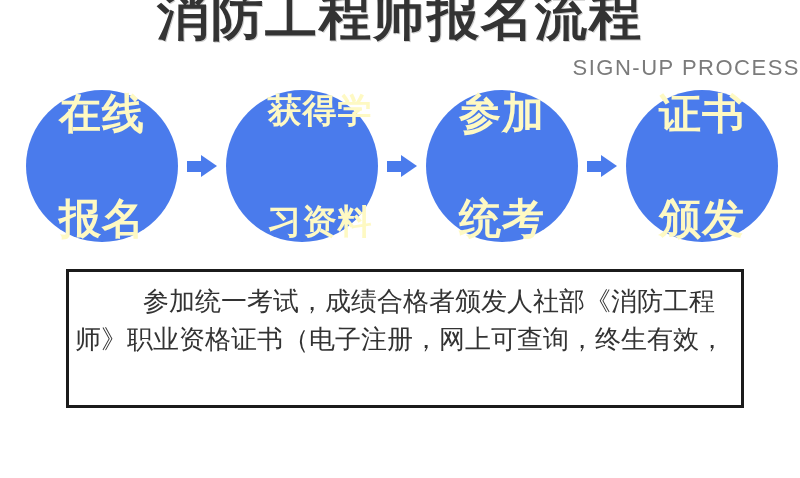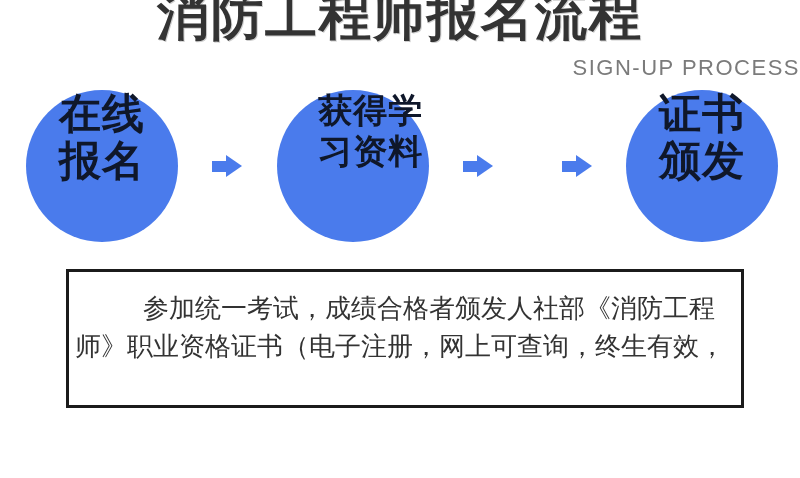--- a/index.html
+++ b/index.html
@@ -37,25 +37,25 @@
     position: absolute;
     left: 26px; top: 102px;
     width: 752px; height: 152px;
     display: flex;
     align-items: center;
   }
   .circle {
     width: 152px; height: 152px;
     border-radius: 50%;
     background: #4a7bec;
-    color: #0f172a;
+    color: #fef9c3;
     display: flex;
     flex-direction: column;
     align-items: center;
-    justify-content: flex-start;
+    justify-content: space-between;
     text-align: center;
     flex: 0 0 152px;
   }
   .circle .ln {
     display: block;
     font-size: 42px;
     line-height: 47px;
     font-weight: 700;
     letter-spacing: 1px;
     white-space: nowrap;
@@ -84,21 +84,21 @@
     border-bottom: 11px solid transparent;
   }
 
   
   .notice-box {
     position: absolute;
     left: 66px; top: 281px;
     width: 678px; height: 139px;
     border: 3px solid #1b1b1b;
     background: #ffffff;
-    padding: 17px 4px 0 6px;
+    padding: 10px 4px 0 6px;
   }
   .notice-line {
     font-size: 26px;
     line-height: 38px;
     color: #333333;
     letter-spacing: 0;
     white-space: nowrap;
   }
   .notice-line.indent { text-indent: 68px; }
 </style>
@@ -126,20 +126,24 @@
     <div class="circle small-text">
       <span class="ln">获得学</span>
       <span class="ln">习资料</span>
     </div>
 
     <div class="arrow">
       <span class="tail"></span>
       <span class="head"></span>
     </div>
 
+    <div class="circle">
+      <span class="ln">参加</span>
+      <span class="ln">统考</span>
+    </div>
 
     <div class="arrow">
       <span class="tail"></span>
       <span class="head"></span>
     </div>
 
     <div class="circle">
       <span class="ln">证书</span>
       <span class="ln">颁发</span>
     </div>

